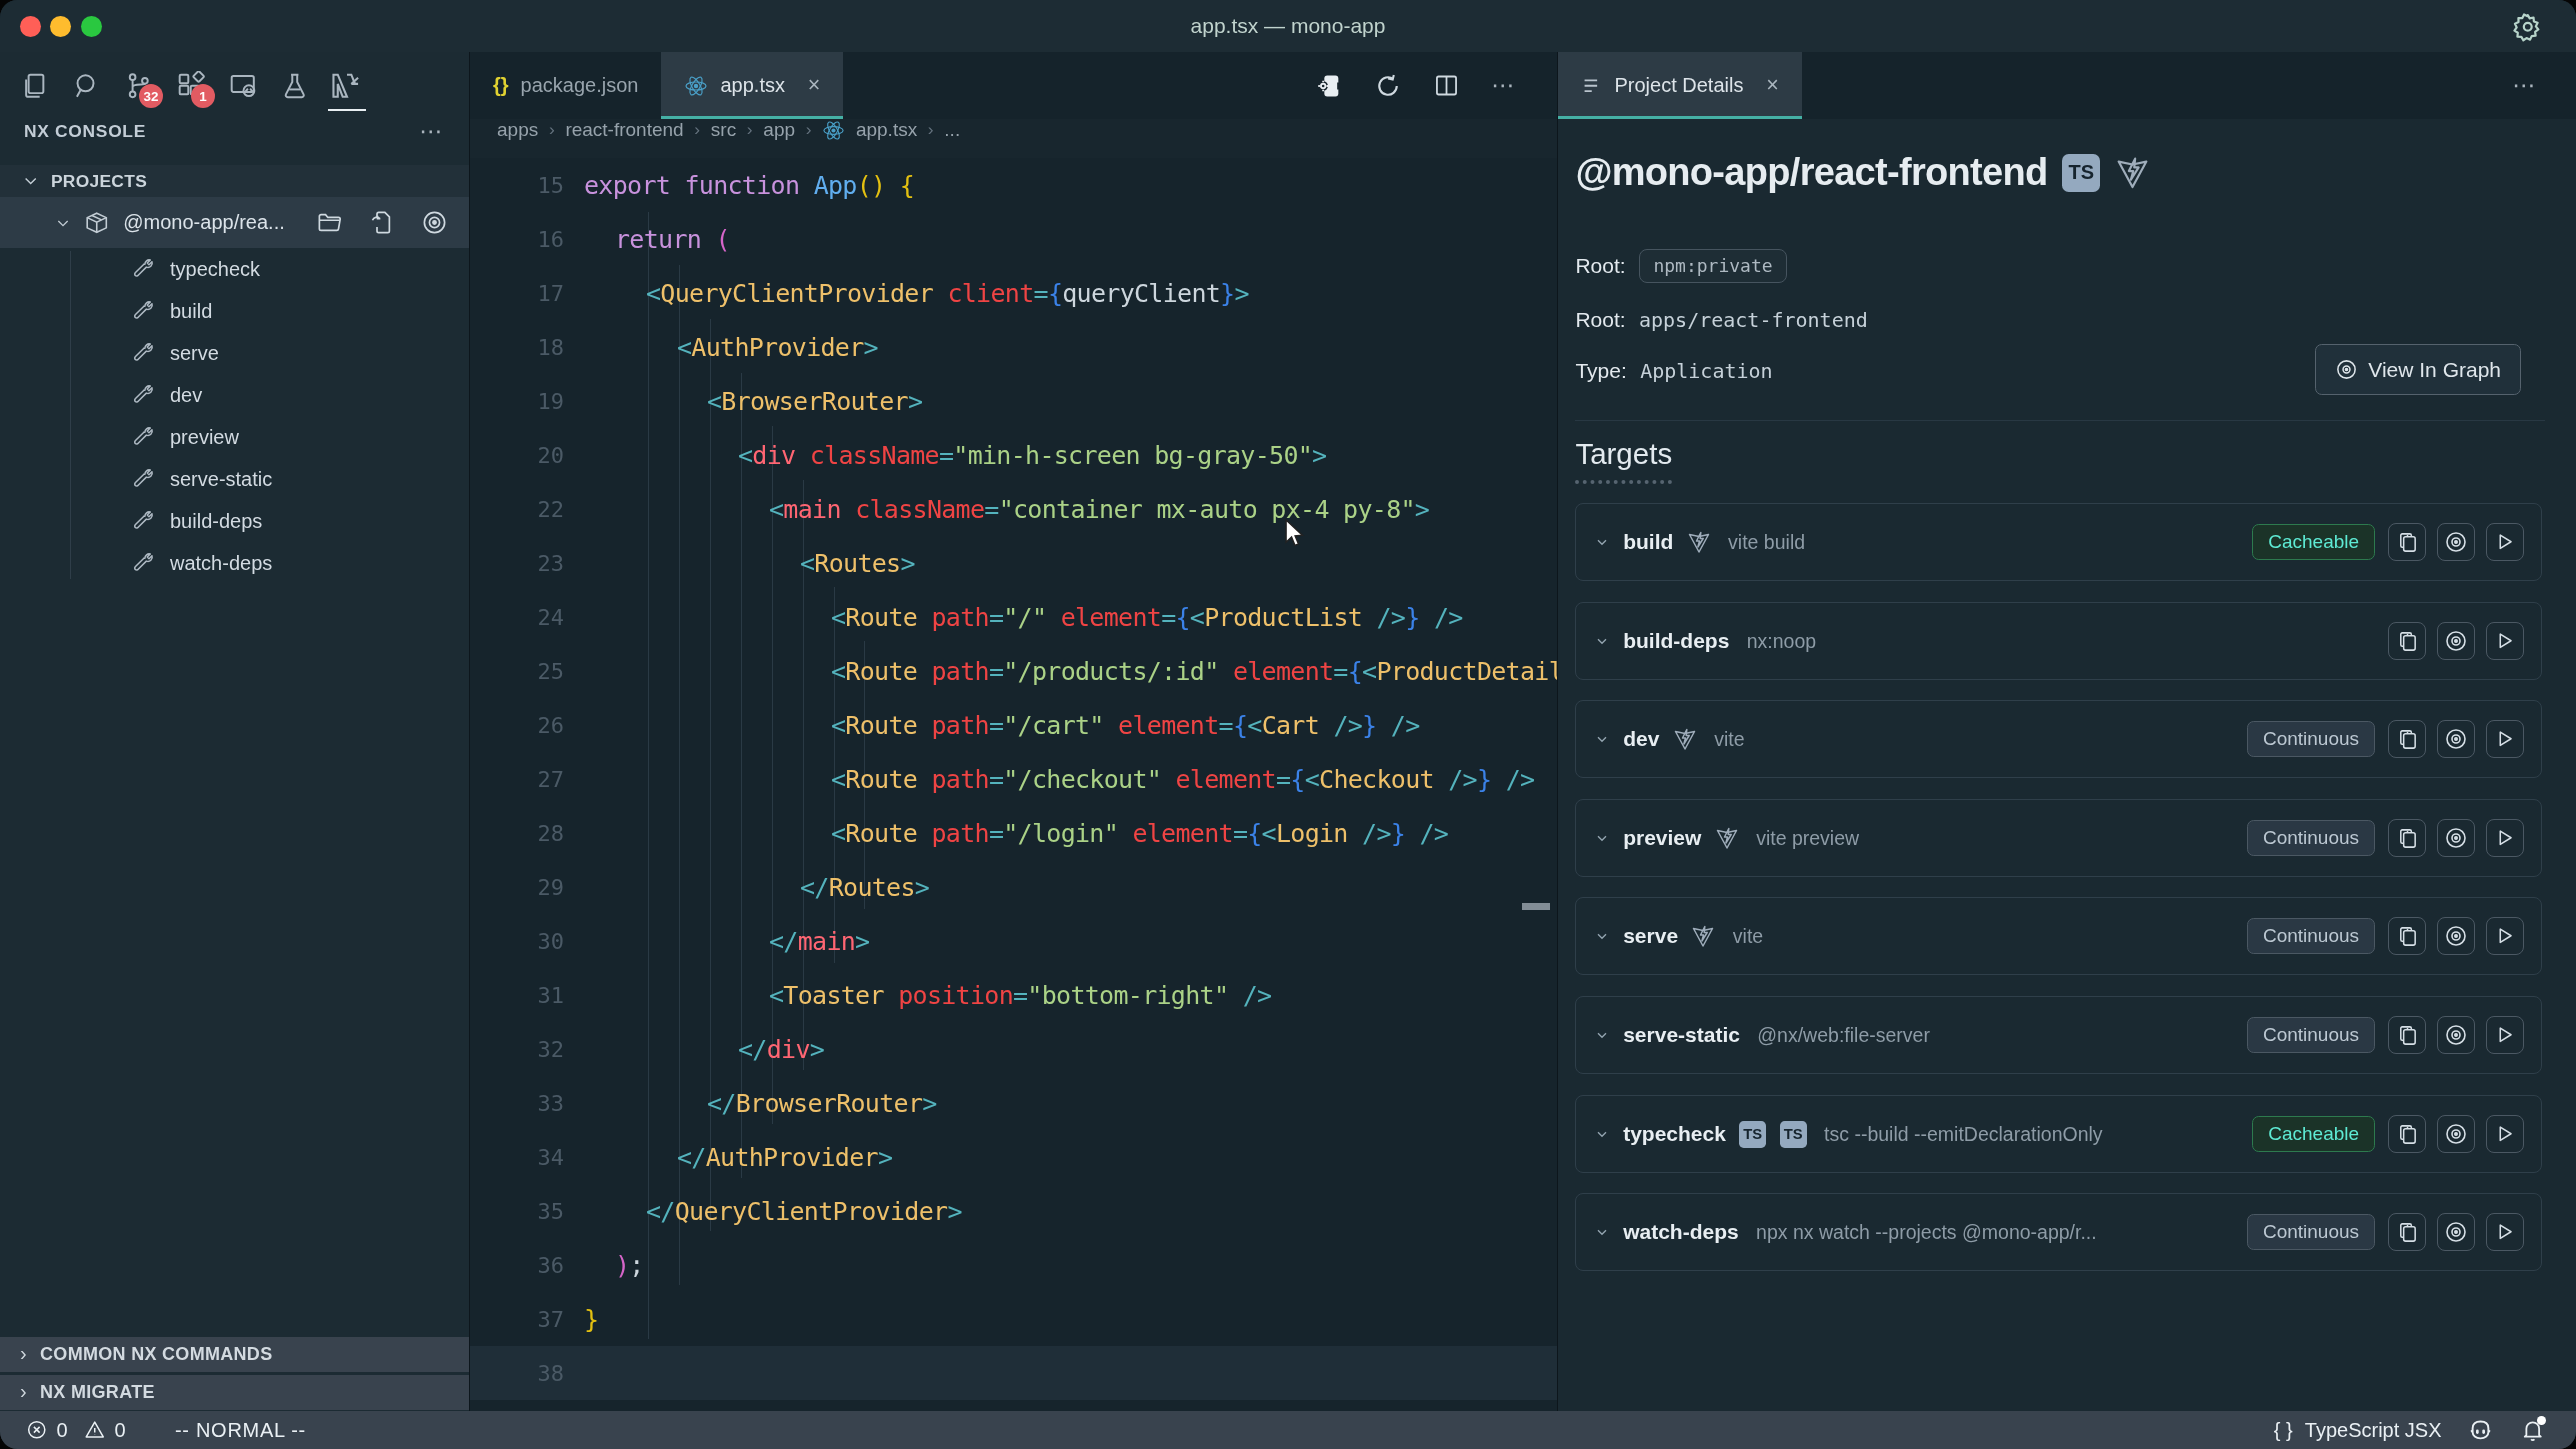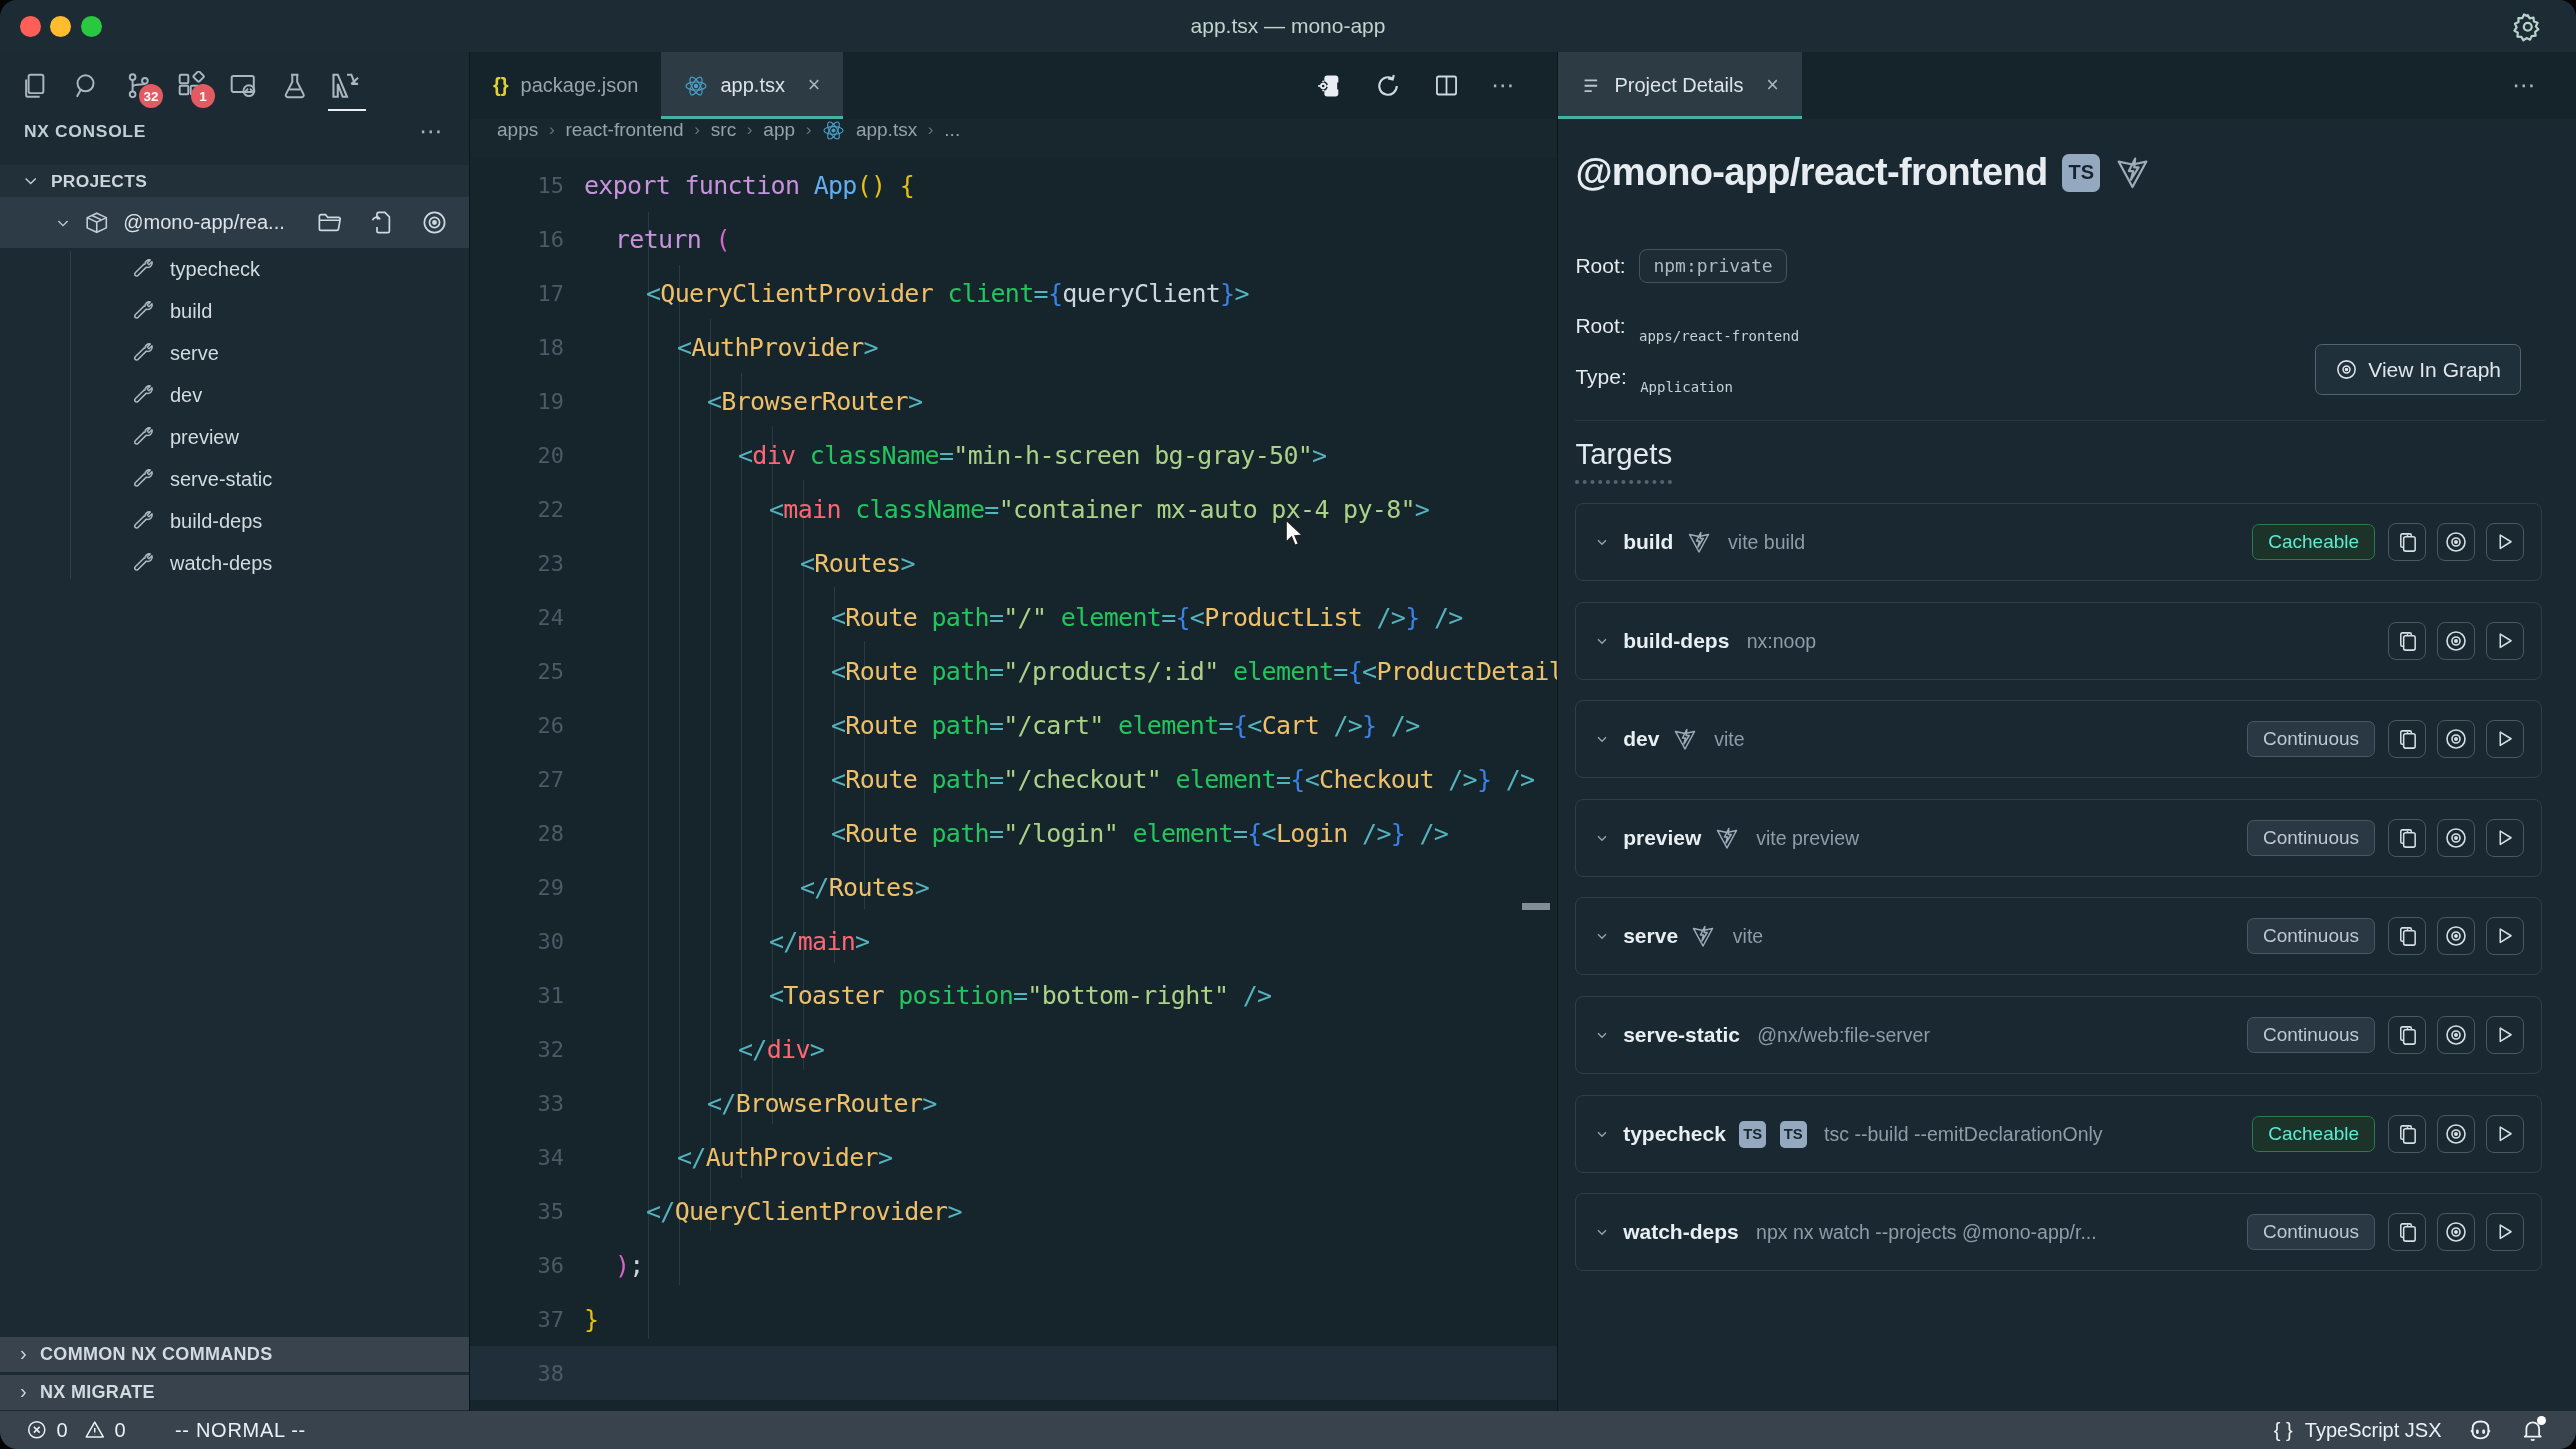--- a/index.html
+++ b/index.html
@@ -57,38 +57,38 @@
   .crumbs{height:39px;background:var(--breadcrumb);display:flex;align-items:flex-start;gap:10.7px;padding-left:27px;
           color:#96a2ab;font-size:19px;flex:none;}
   .crumbs .sep{color:#64727e;font-size:17.4px;}
   .code{flex:1;position:relative;background:var(--editor);overflow:hidden;font-family:"DejaVu Sans Mono",monospace;}
   .cline{position:relative;height:54px;display:flex;align-items:center;}
   .cline.partial{background:#1f2e38;}
   .gut{width:114px;flex:none;text-align:right;padding-right:20px;color:#4b5a66;font-size:22px;}
   .ct{font-size:25px;white-space:pre;letter-spacing:-0.7px;}
   .iguide{position:absolute;width:1.3px;background:var(--line);}
   .tk-kw{color:#c892dd;} .tk-fn{color:#61aeef;} .tk-tag{color:#eec06a;} .tk-htm{color:#ff6673;}
-  .tk-attr{color:#22c55e;} .tk-str{color:#abd287;} .tk-pun{color:#54b3bd;} .tk-blue{color:#3b82e8;}
+  .tk-attr{color:#ef4444;} .tk-str{color:#abd287;} .tk-pun{color:#54b3bd;} .tk-blue{color:#3b82e8;}
   .tk-gold{color:#e3c011;} .tk-mag{color:#d565c8;} .tk-plain{color:#cdd6dd;}
   .scroll-marker{position:absolute;right:6.7px;width:28px;height:6.7px;background:#828d96;}
   .cursor{position:absolute;z-index:40;}
 
   
   .panel{flex:1;background:var(--panel);display:flex;flex-direction:column;border-left:1.3px solid #0d161c;min-width:0;}
   .panel .tabrow{background:var(--tabbar);}
   .p-body{flex:1;position:relative;padding-left:17.4px;}
   .p-title{position:absolute;top:32px;left:17.4px;display:flex;align-items:center;gap:14.8px;}
   .p-title .t{color:#e6ecf0;font-size:38px;font-weight:600;letter-spacing:-0.7px;}
   .ts-badge{background:#94a9bf;color:#16242e;font-weight:bold;border-radius:6.7px;display:inline-flex;
             align-items:center;justify-content:center;}
   .ts-lg{width:38px;height:38px;font-size:20px;}
   .ts-sm{width:27px;height:27px;font-size:14.8px;border-radius:4.7px;}
   .p-row{position:absolute;left:17.4px;display:flex;align-items:center;gap:13.4px;}
   .p-lbl{color:#e3e9ee;font-size:21px;}
-  .p-val{font-family:"DejaVu Sans Mono",monospace;color:#c6d1d9;font-size:14px;margin-top:20px;}
+  .p-val{font-family:"DejaVu Sans Mono",monospace;color:#c6d1d9;font-size:20px;}
   .chip{font-family:"DejaVu Sans Mono",monospace;font-size:18px;color:#aeb9c2;border:1.3px solid #46545f;
         border-radius:8px;padding:5.4px 13.4px;background:rgba(255,255,255,.02);}
   .graph-btn{position:absolute;top:225px;right:55px;height:51px;border:1.3px solid #55626d;border-radius:6.7px;
              background:#20303a;display:flex;align-items:center;gap:10.7px;padding:0 19px;color:#dfe6eb;font-size:21px;}
   .p-hr{position:absolute;top:301px;left:17.4px;right:31px;height:0.7px;background:#283843;}
   .p-th{position:absolute;top:318px;left:17.4px;color:#e3eaef;font-size:29.5px;font-weight:500;
         padding-bottom:9.4px;border-bottom:4px dotted #566470;}
   .cards{position:absolute;top:384px;left:17.4px;right:34px;}
   .card{position:absolute;left:0;right:0;height:78px;border:1.3px solid var(--border);border-radius:8px;
         display:flex;align-items:center;padding:0 17.4px;gap:13.4px;}

